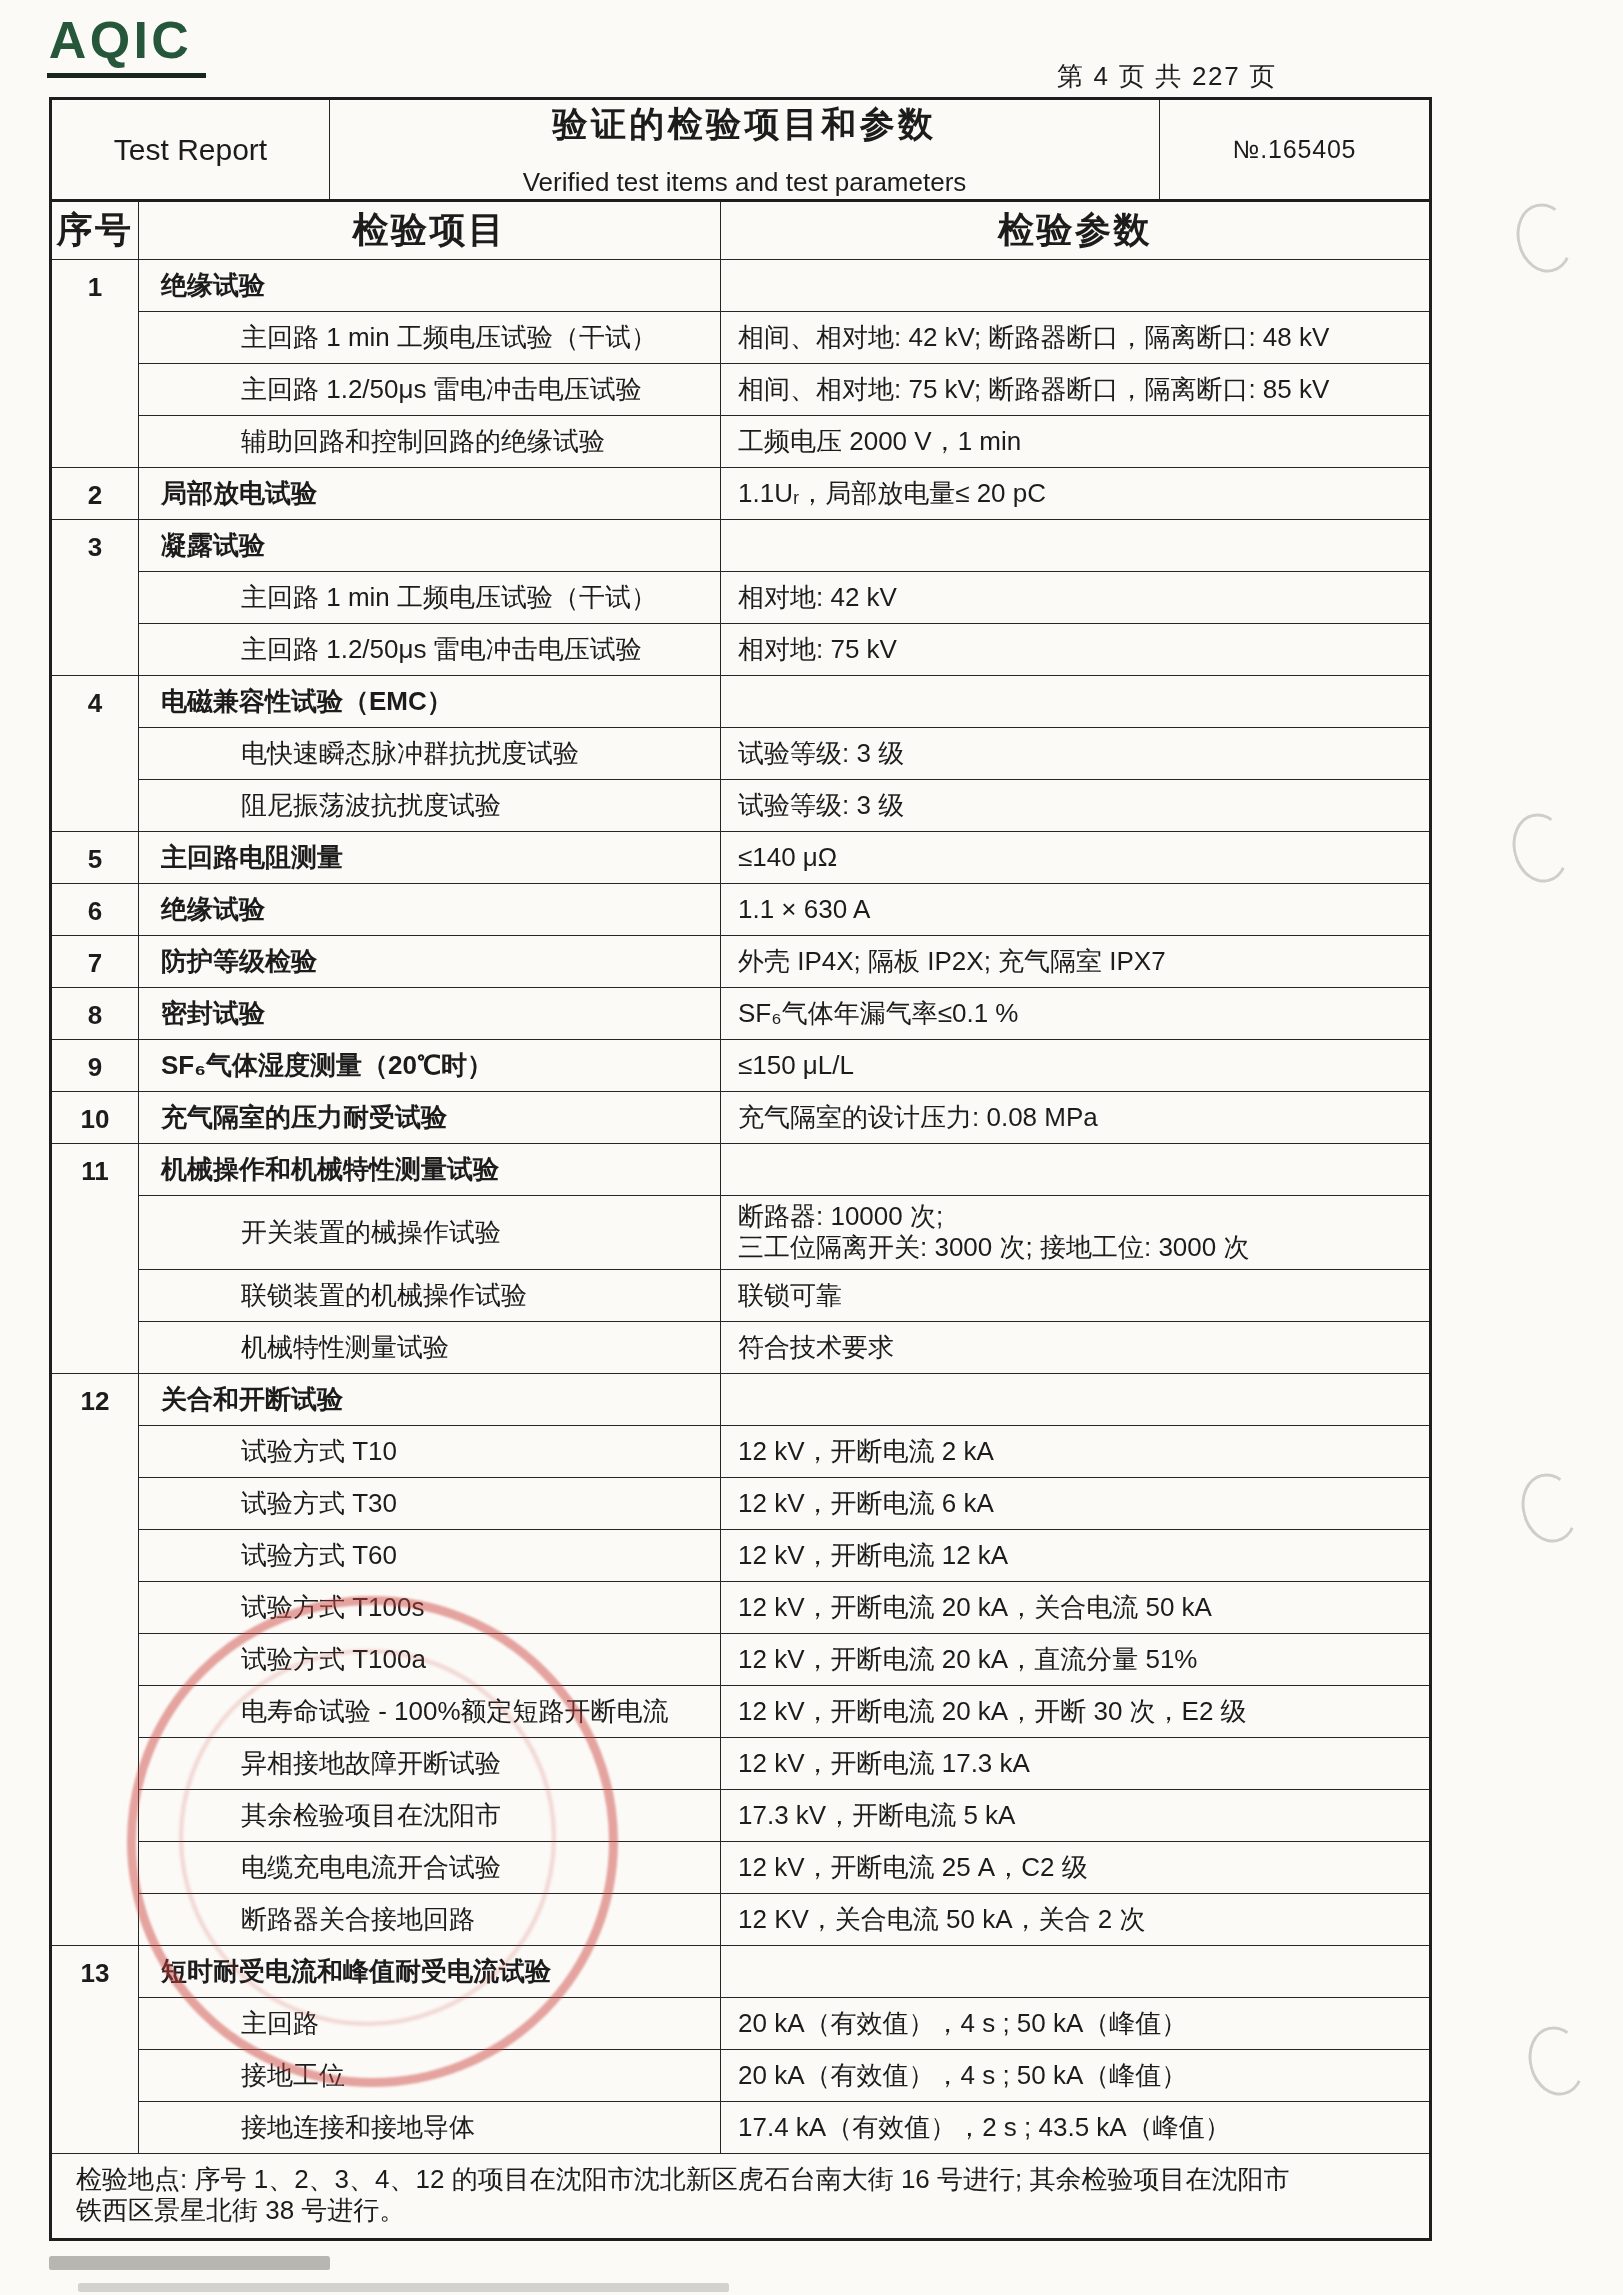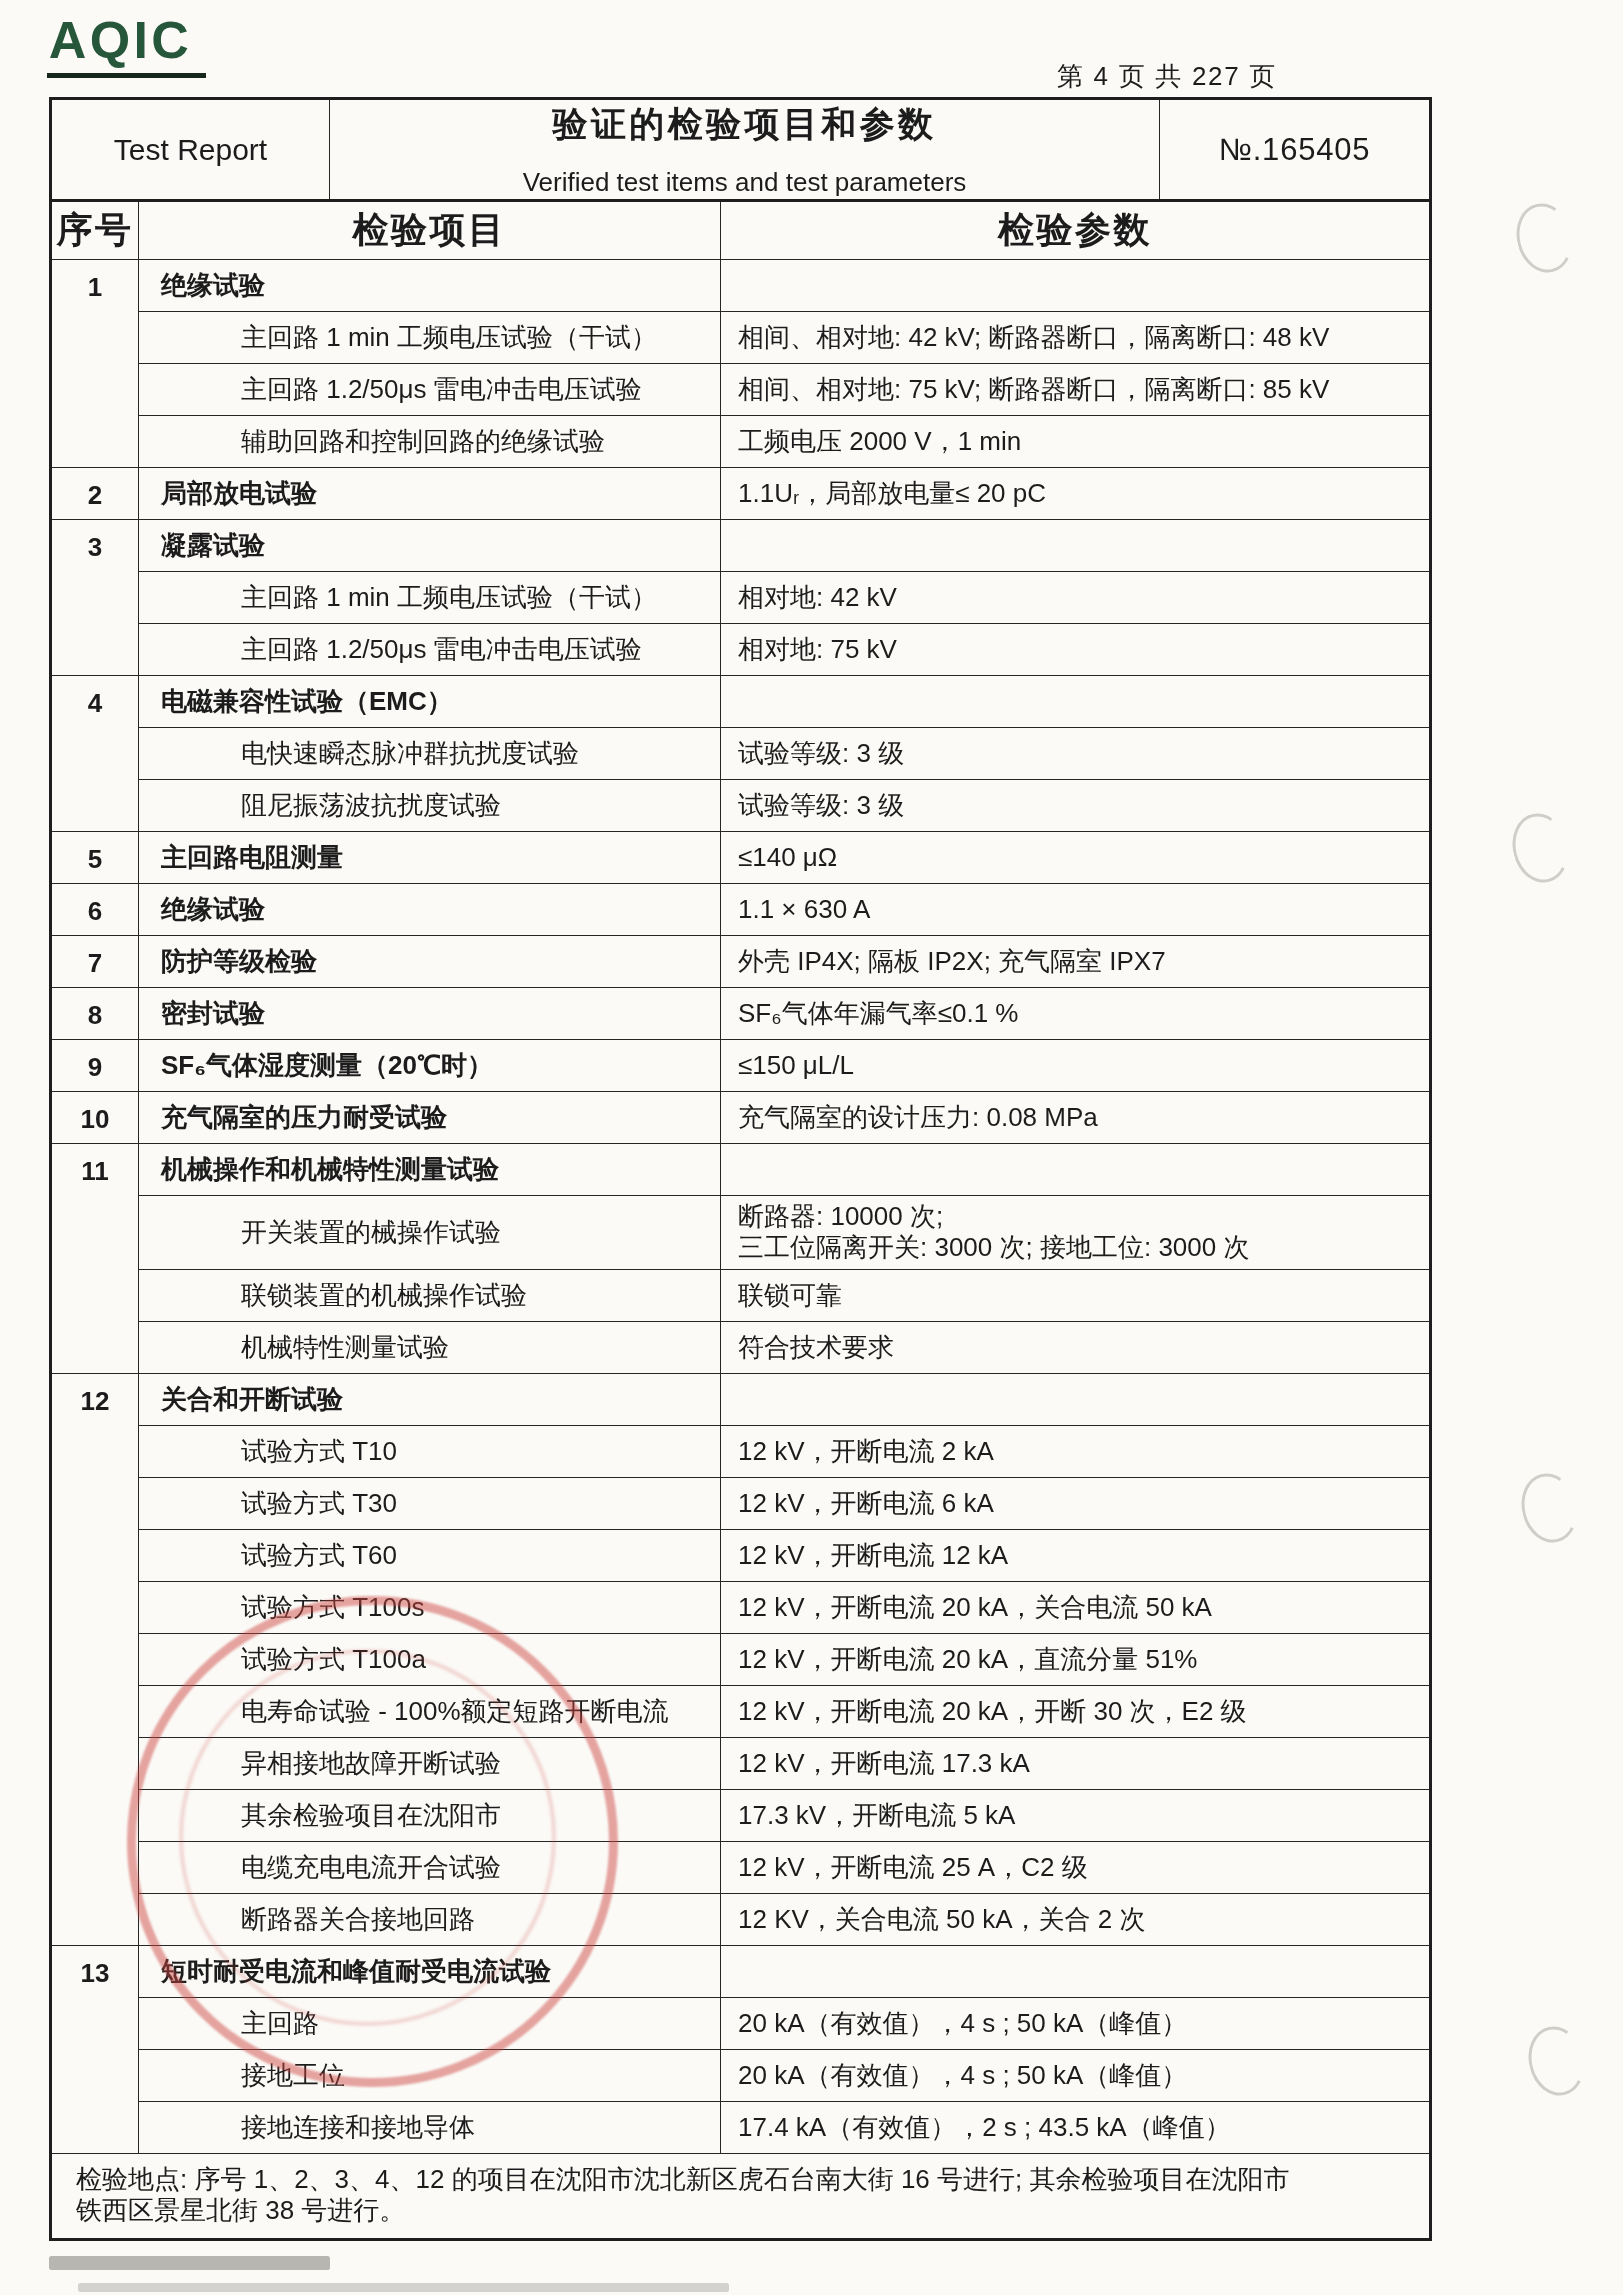--- a/index.html
+++ b/index.html
@@ -28,21 +28,21 @@
 
   .doc { position:absolute; left:49px; top:97px; width:1380px; }
 
   table { border-collapse:collapse; table-layout:fixed; width:1380px; }
   td, th { border:1.7px solid #262626; box-sizing:border-box; }
 
   .header-table { border:3.4px solid #1e1e1e; height:85px; }
   .header-table td { vertical-align:middle; text-align:center; }
   .ht-c1 { width:279px; font-size:30px; }
   .ht-c2 { width:830px; }
-  .ht-c3 { width:271px; font-size:31px; letter-spacing:0.8px; }
+  .ht-c3 { width:271px; font-size:25px; letter-spacing:0.8px; }
   .title-zh { font-size:35px; font-weight:700; letter-spacing:3.4px; }
   .title-en { font-size:26px; margin-top:19px; }
 
   .main-table { border:3.4px solid #1e1e1e; margin-top:-3.4px; }
   .main-table th {
     height:59px; font-size:36px; font-weight:600;
     letter-spacing:2.5px; text-align:center; vertical-align:middle;
   }
   .main-table tbody td { font-size:26px; line-height:1.2; }
   tr.std { height:52px; }

